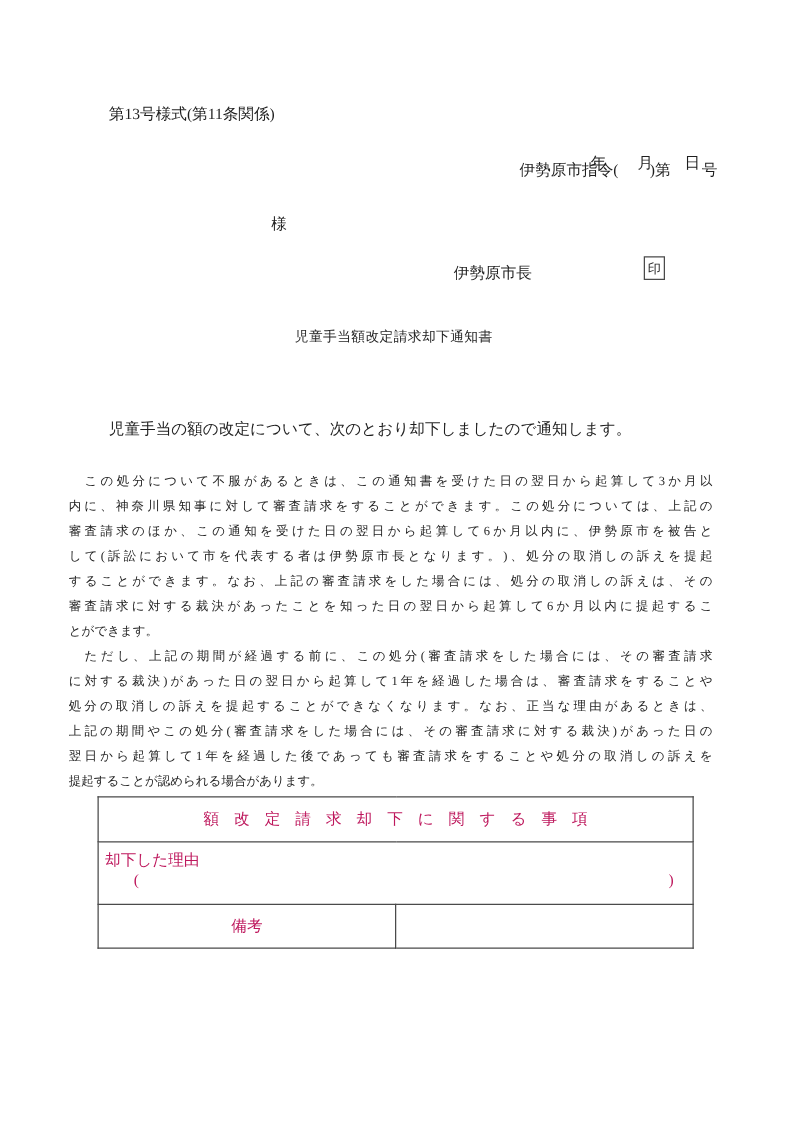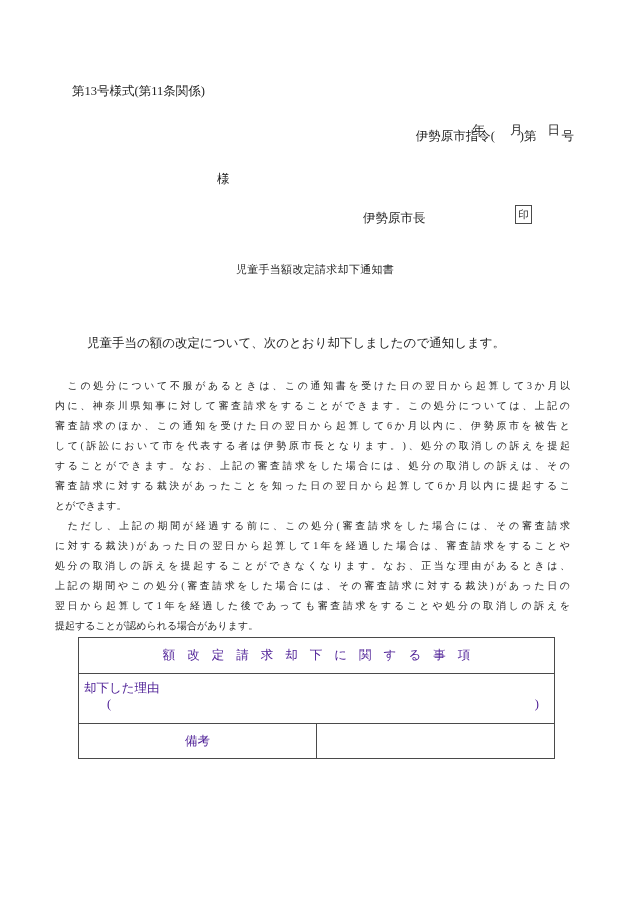--- a/index.html
+++ b/index.html
@@ -9,21 +9,21 @@
     width: 630px;
     height: 903px;
     background: #ffffff;
     font-family: "Liberation Serif", "DejaVu Serif", serif;
     color: #1e1e1e;
     overflow: hidden;
   }
   .abs { position: absolute; white-space: pre; }
   .fs { font-size: 12.5px; }
 
-  .form-number   { left: 72px;  top: 83px; }
+  .form-number   { left: 87px;  top: 83px; }
   .directive     { right: 56px; top: 128px; text-align: right; }
   .date-line     { right: 70px; top: 122px; text-align: right; }
   .addressee     { left: 217px; top: 171px; }
   .issuer        { left: 363px; top: 210px; }
   .seal-box {
     left: 515px; top: 205px;
     width: 17px; height: 19px;
     border: 1px solid #4a4a4a;
     display: flex; align-items: center; justify-content: center;
     font-size: 10.5px;
@@ -57,21 +57,21 @@
     text-justify: inter-character;
     white-space: pre-wrap;
   }
 
   .notice-table {
     position: absolute;
     left: 78px; top: 637px;
     width: 477px;
     border-collapse: collapse;
     font-size: 12.5px;
-    color: #4c1d95;
+    color: #be185d;
     table-layout: fixed;
   }
   .notice-table td {
     border: 1px solid #4a4a4a;
     vertical-align: middle;
   }
   .th-row td {
     height: 36px;
     text-align: center;
     letter-spacing: 12px;

